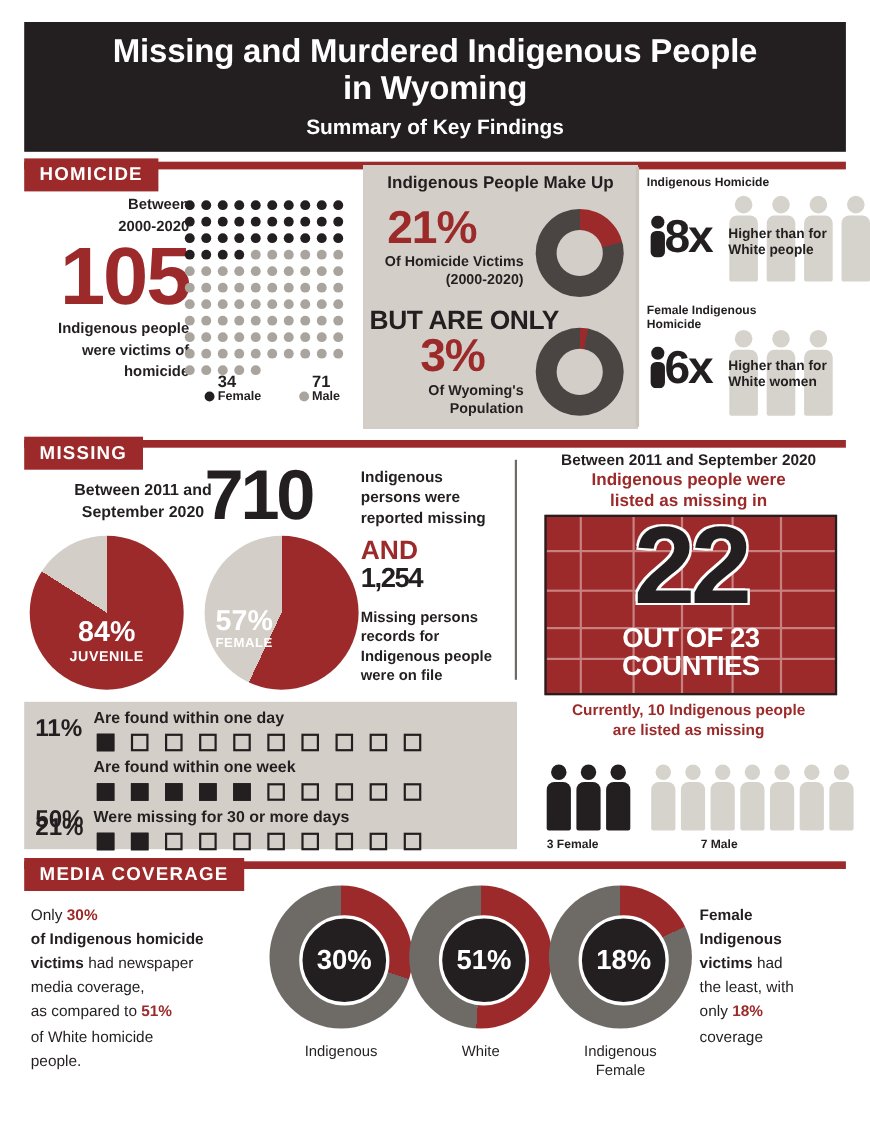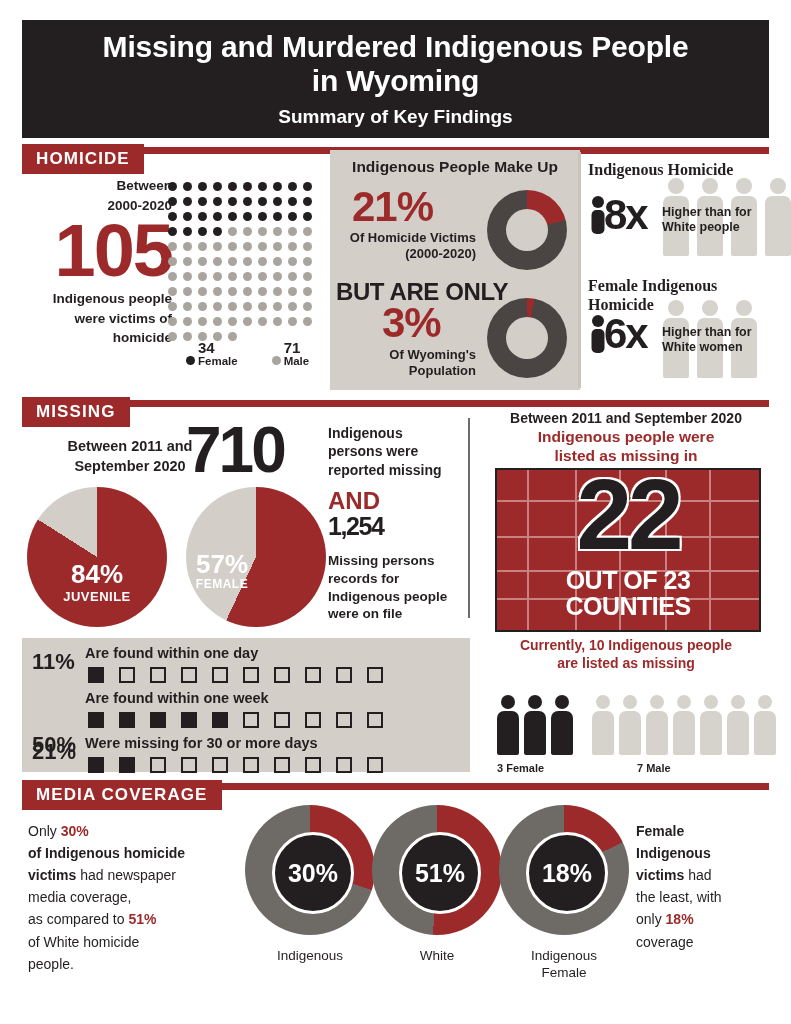--- a/index.html
+++ b/index.html
@@ -53,21 +53,21 @@
   
   .mid-title{position:absolute;left:336px;top:158px;width:238px;text-align:center;font-size:15.5px;font-weight:bold;}
   .mid-pct{position:absolute;font-size:42px;font-weight:bold;color:#9c2a2a;line-height:1;letter-spacing:-1px;}
   .mid-sub{position:absolute;font-size:13px;font-weight:bold;line-height:1.25;text-align:right;}
   .but-only{position:absolute;left:336px;top:278px;width:200px;font-size:24px;font-weight:bold;letter-spacing:-0.4px;}
 
   .donut{position:absolute;border-radius:50%;}
   .donut .hole{position:absolute;border-radius:50%;background:#d3cfc8;}
 
   
-  .r-title{position:absolute;font-size:16px;font-weight:bold;line-height:1.2;font-family:Liberation Serif, serif;}
+  .r-title{position:absolute;font-size:11px;font-weight:bold;line-height:1.2;}
   .r-mult{position:absolute;font-size:42px;font-weight:bold;color:#231f20;line-height:1;letter-spacing:-2px;}
   .r-note{position:absolute;font-size:12.5px;font-weight:bold;line-height:1.2;}
   .ppl-row{position:absolute;display:flex;gap:6px;}
   .person{position:relative;}
   .person .head{border-radius:50%;margin:0 auto;}
   .person .body{border-radius:7px 7px 2px 2px;margin:2px auto 0;}
 
   
   .m-between{position:absolute;left:30px;top:437px;width:200px;text-align:center;font-size:14.5px;font-weight:bold;line-height:1.35;}
   .m-710{position:absolute;left:186px;top:418px;font-size:64px;font-weight:bold;color:#231f20;letter-spacing:-3px;line-height:1;}

